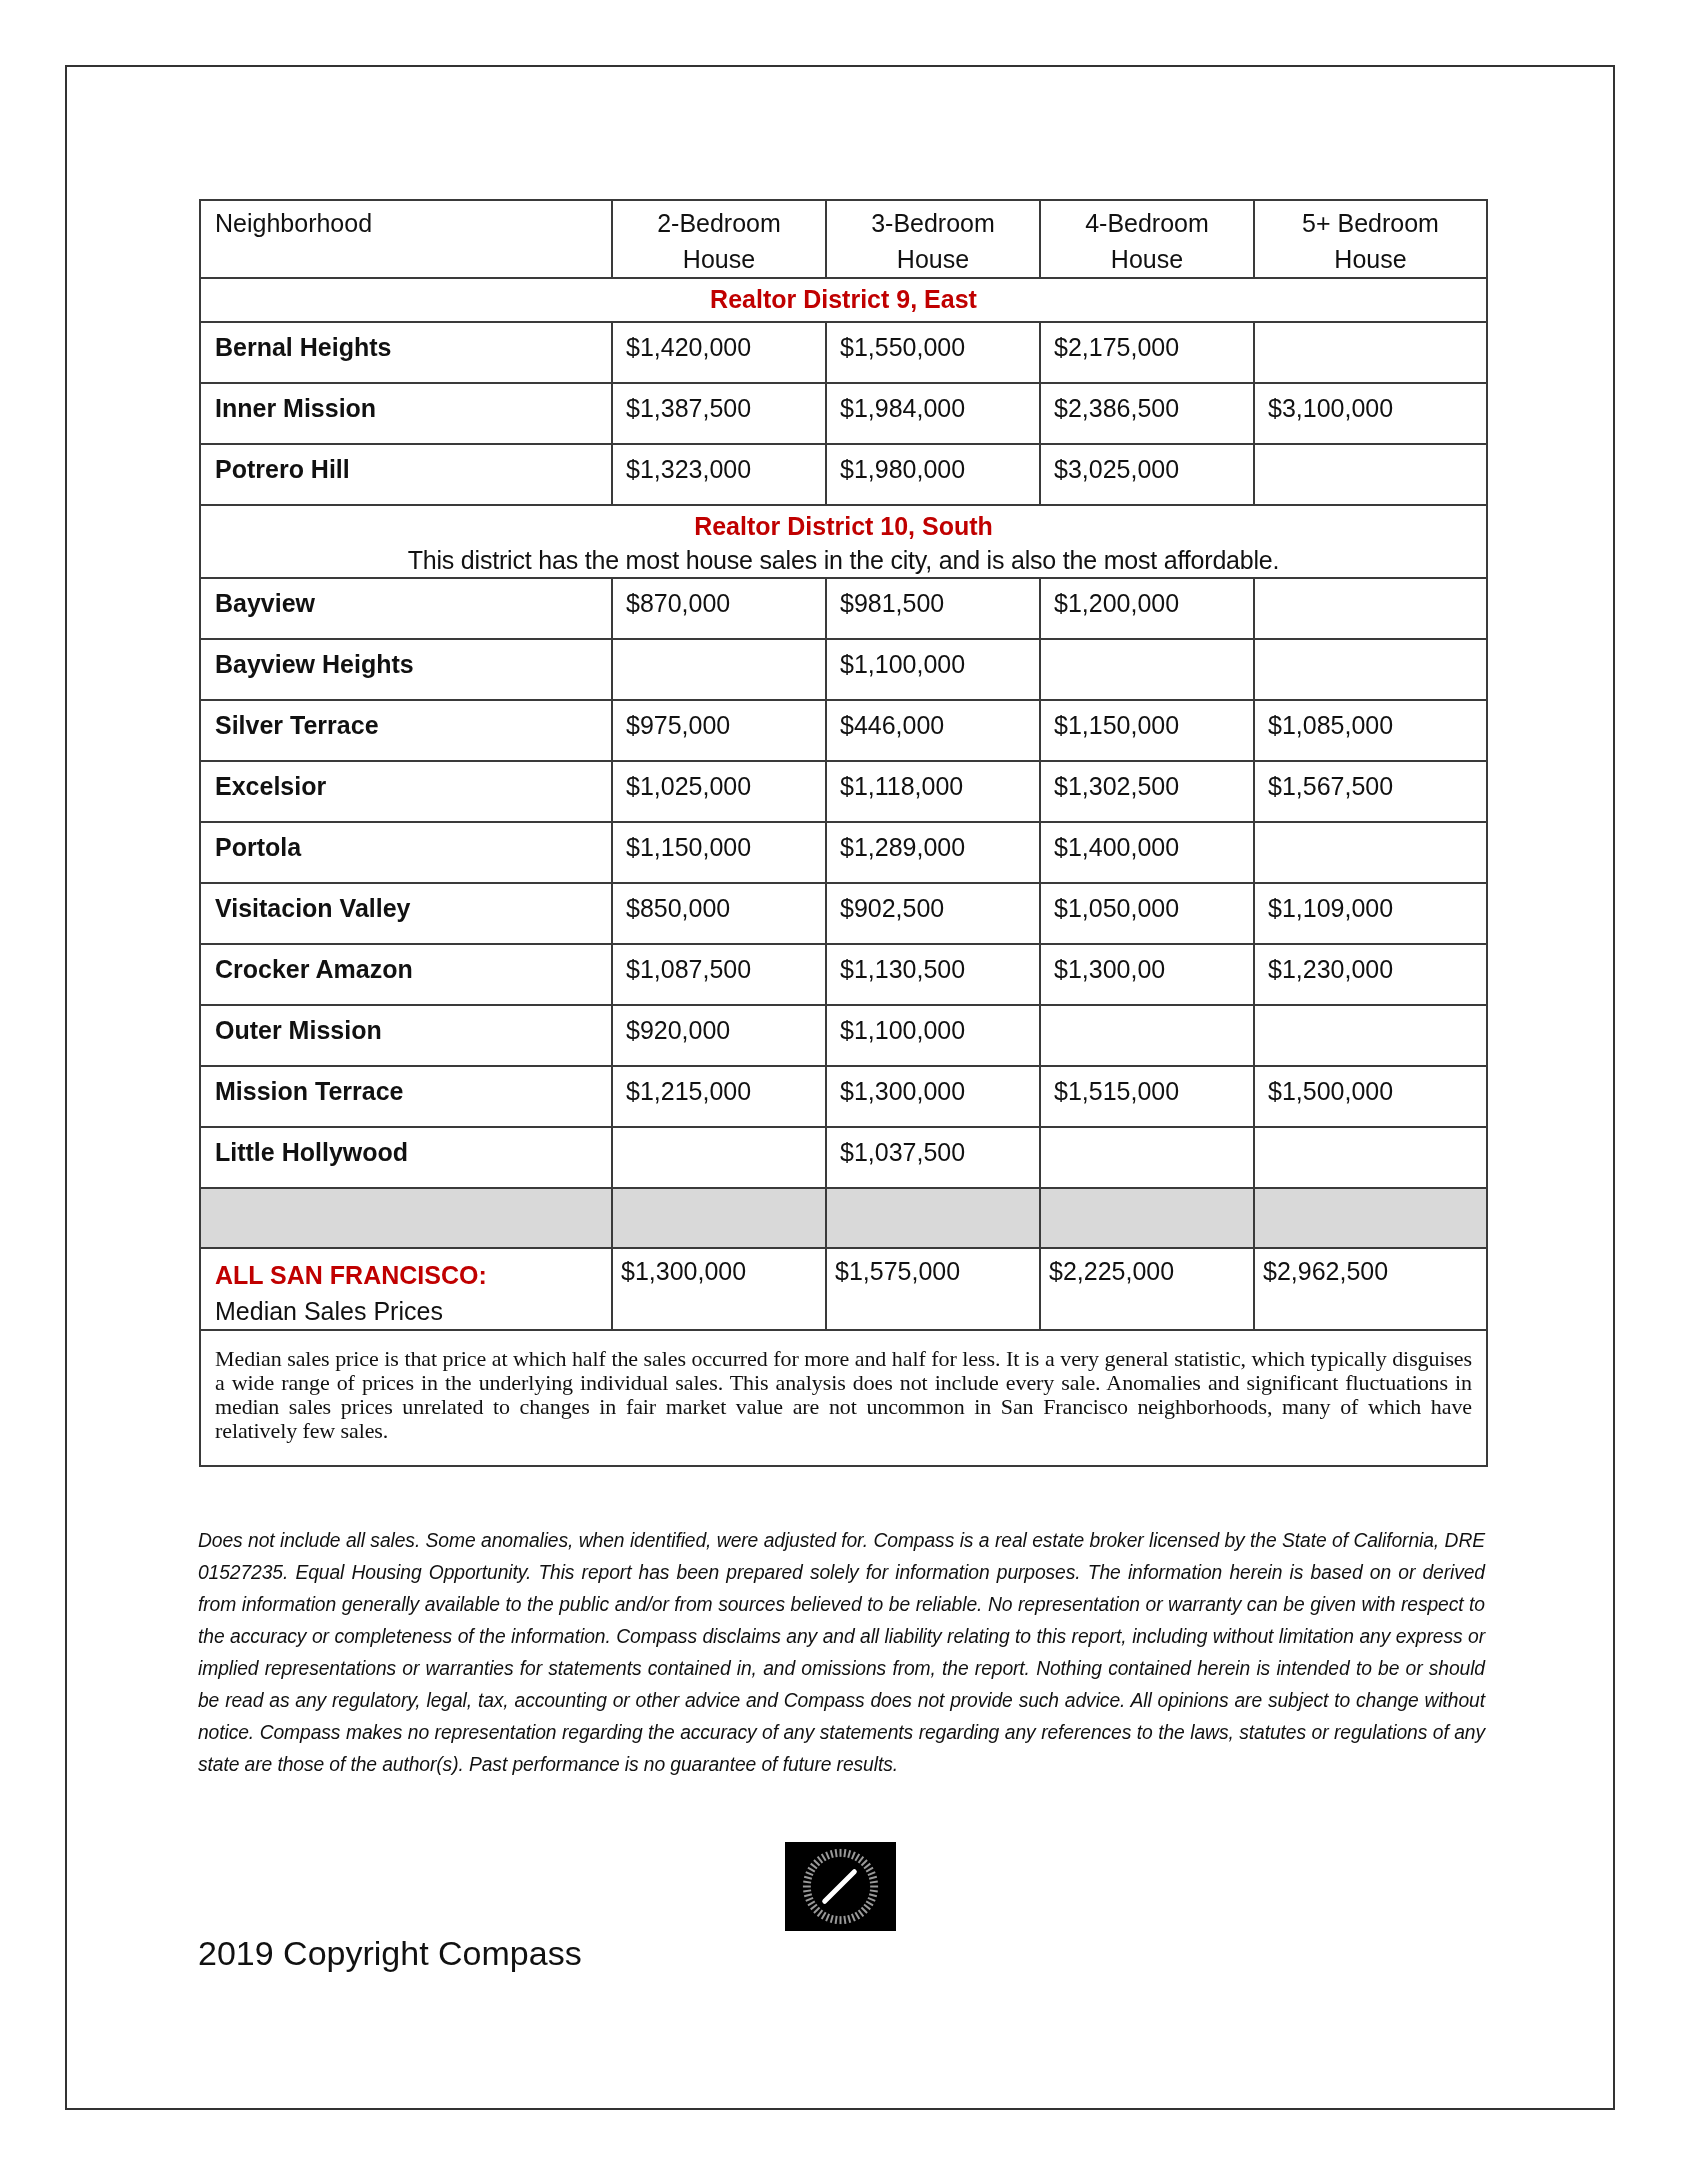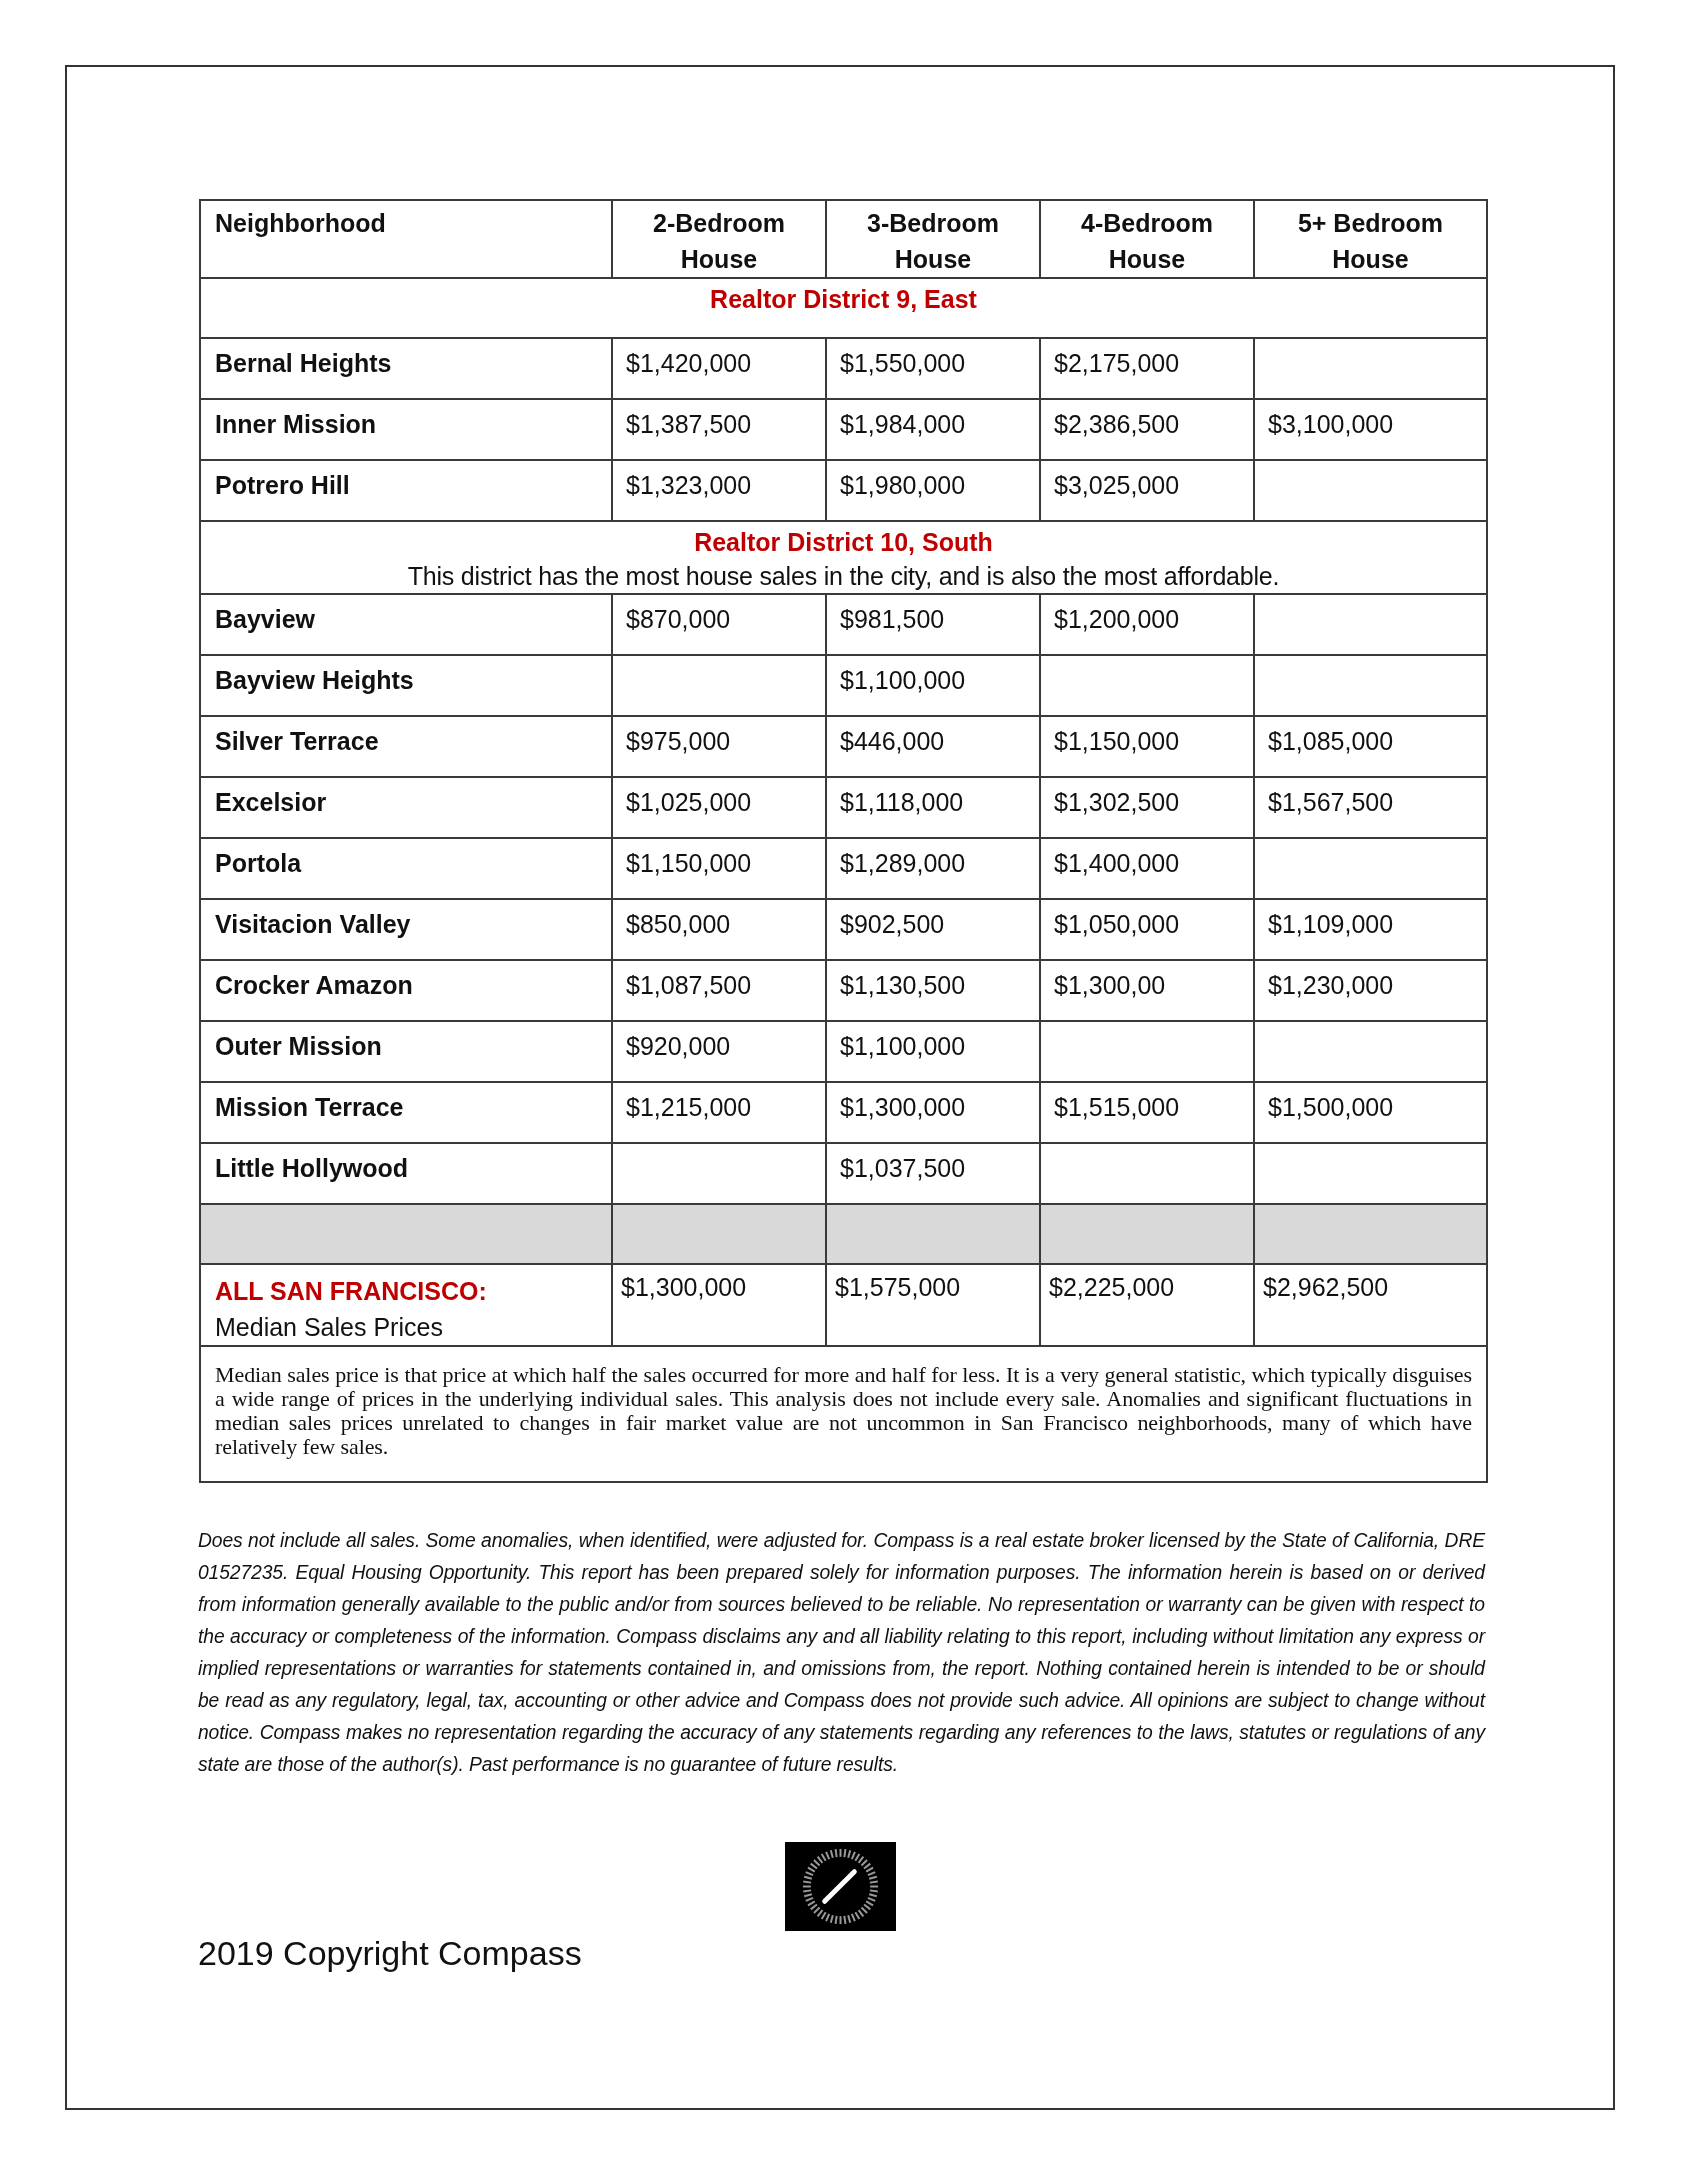--- a/index.html
+++ b/index.html
@@ -4,24 +4,24 @@
 <style>
   html, body { margin: 0; padding: 0; background: #ffffff; }
   body { width: 1683px; height: 2178px; position: relative; overflow: hidden;
          font-family: "Liberation Sans", "DejaVu Sans", sans-serif; color: #111; }
   .page-border { position: absolute; left: 65px; top: 65px; width: 1550px; height: 2045px;
                  border: 2px solid #333; box-sizing: border-box; }
   table.prices { position: absolute; left: 199px; top: 199px; width: 1286px;
                  border-collapse: collapse; table-layout: fixed; }
   table.prices td { border: 2px solid #3a3a3a; vertical-align: top; padding: 0; box-sizing: border-box; }
   col.c0 { width: 412px; } col.c1, col.c2, col.c3 { width: 214px; } col.c4 { width: 233px; }
-  .hdr td { height: 75px; font-weight: bold; font-size: 25px; line-height: 36px; margin-top: 41px; }
+  .hdr td { height: 75px; font-weight: normal; font-size: 25px; line-height: 36px; margin-top: 41px; }
   .hdr td.name-h { padding: 4px 0 0 14px; }
   .hdr td.col-h { text-align: center; padding-top: 4px; }
-  tr.district9 td { height: 60px; text-align: center; color: #C00000; font-weight: bold;
+  tr.district9 td { height: 44px; text-align: center; color: #C00000; font-weight: bold;
                     font-size: 25px; padding-top: 6px; }
   tr.district10 td { height: 61px; text-align: center; padding-top: 3px; line-height: 34px; }
   .district-title { color: #C00000; font-weight: bold; font-size: 25px; display: block; }
   .district-note { font-size: 25px; display: block; letter-spacing: -0.2px; }
   tr.data td { height: 61px; font-size: 25px; }
   tr.data td.name { font-weight: bold; padding: 10px 0 0 14px; }
   tr.data td.val { padding: 10px 0 0 13px; }
   tr.spacer td { height: 60px; background: #D9D9D9; }
   tr.total td { height: 75px; font-size: 25px; }
   tr.total td.name { padding: 8px 0 0 14px; line-height: 36px; margin-top: 8px; }

